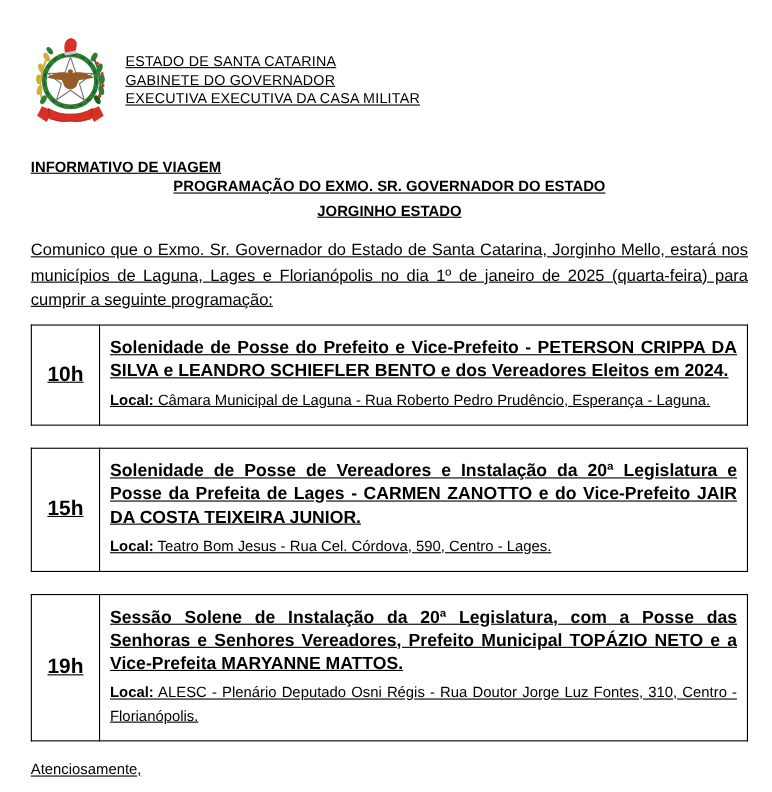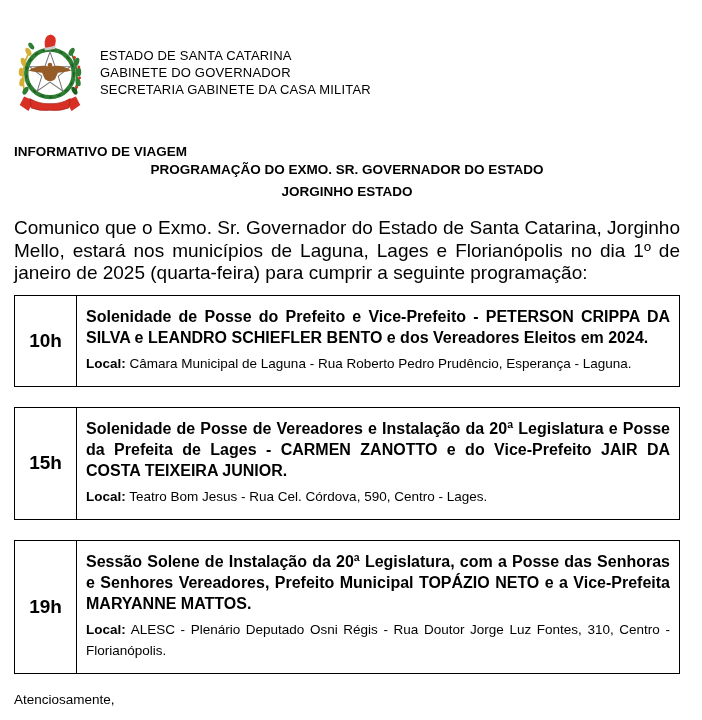--- a/index.html
+++ b/index.html
@@ -3,33 +3,33 @@
 <meta charset="utf-8">
 <style>
   :root{
     --crest-red:#d93025; --crest-green:#2e7d32; --crest-dkgreen:#1b5e20;
     --crest-yellow:#d4af37; --crest-brown:#955c28; --text:#000000; --page-bg:#ffffff;
   }
   *{margin:0;padding:0;box-sizing:border-box;}
   html,body{background:#fff;}
   body{font-family:"Liberation Sans","DejaVu Sans",sans-serif;color:var(--text);}
   .page{position:relative;width:702px;height:720px;background:var(--page-bg);overflow:hidden;
-        padding:30px 22px 0 14px;}
+        padding:30px 22px 0 28px;text-decoration:underline;}
   
   .letterhead{display:flex;align-items:center;gap:14px;height:84px;}
   .crest{width:72px;height:84px;flex:0 0 auto;}
   .org{font-size:13px;line-height:17px;letter-spacing:.2px;}
   
   .meta-row{display:flex;justify-content:flex-start;align-items:baseline;margin-top:30px;
             font-size:13.5px;}
   .doc-type{font-weight:bold;}
   
   .title{text-align:center;font-weight:bold;font-size:13.5px;line-height:22px;}
   
-  .intro{margin-top:14px;font-size:19px;line-height:22.5px;text-align:justify;}
+  .intro{margin-top:14px;font-size:15px;line-height:22.5px;text-align:justify;}
   
   table.event{width:100%;border-collapse:collapse;margin-top:20px;table-layout:fixed;}
   table.event:first-of-type{margin-top:10px;}
   table.event td{border:1.5px solid #000;vertical-align:middle;}
   td.time{width:62px;text-align:center;font-weight:bold;font-size:19px;}
   td.details{padding:10px 9px 12px 9px;}
   .desc{font-weight:bold;font-size:16px;line-height:21px;text-align:justify;}
   .local{margin-top:5px;font-size:13.5px;line-height:21px;text-align:justify;}
   .local b{font-weight:bold;}
   
@@ -83,21 +83,21 @@
 
       <g>
         <path d="M14,92 L28,98 L20,112 L8,104 Z" fill="var(--crest-red)"></path>
         <path d="M86,92 L72,98 L80,112 L92,104 Z" fill="var(--crest-red)"></path>
         <path d="M22,95 Q36,103 50,102 Q64,103 78,95 L76,108 Q63,113 50,111 Q37,113 24,108 Z" fill="var(--crest-red)" stroke="#a31f16" stroke-width="1"></path>
       </g>
     </svg>
     <div class="org">
       <div>ESTADO DE SANTA CATARINA</div>
       <div>GABINETE DO GOVERNADOR</div>
-      <div>SECRETARIA GABINETE DA CASA MILITAR</div>
+      <div>EXECUTIVA EXECUTIVA DA CASA MILITAR</div>
     </div>
   </header>
 
   <div class="meta-row">
     <span class="doc-type">INFORMATIVO DE VIAGEM</span>
   </div>
 
   <div class="title">
     <div>PROGRAMAÇÃO DO EXMO. SR. GOVERNADOR DO ESTADO</div>
     <div>JORGINHO ESTADO</div>

